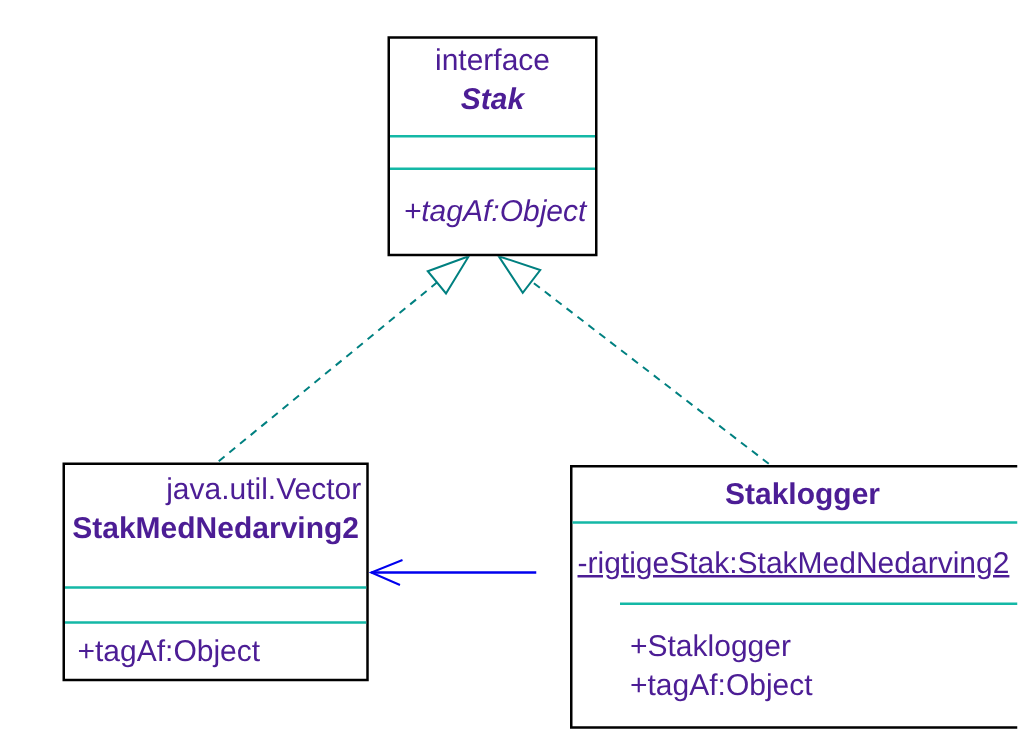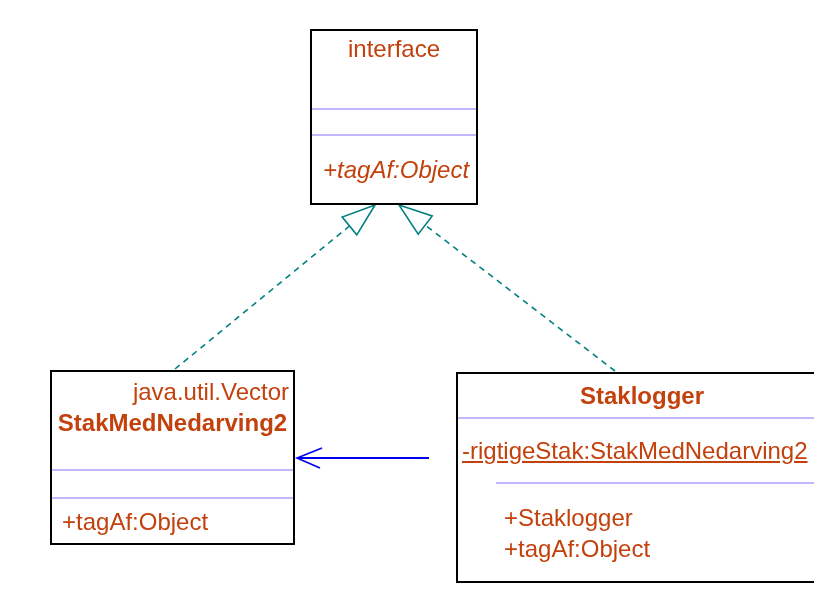--- a/index.html
+++ b/index.html
@@ -24,30 +24,30 @@
     z-index: 1;
   }
   .uml-box {
     position: absolute;
     box-sizing: border-box;
     border: 2px solid #000000;
     background: #ffffff;
     z-index: 2;
     display: flex;
     flex-direction: column;
-    color: #c2410c;
+    color: #4c1d95;
     font-size: 24px;
     line-height: 31px;
   }
   .compartment {
     box-sizing: border-box;
     overflow: hidden;
   }
   .compartment + .compartment {
-    border-top: 2px solid #c4b5fd;
+    border-top: 2px solid #14b8a6;
   }
   
   #box-interface { left: 310px; top: 29px; width: 168px; height: 176px; }
   #box-interface .name-compartment { height: 77px; padding-top: 2px; text-align: center; }
   #box-interface .attr-compartment { height: 26px; }
   #box-interface .method-compartment {
     flex: 1;
     display: flex;
     align-items: center;
     padding-left: 11px;
@@ -113,20 +113,21 @@
      StakMedNedarving2 --&gt;
     <g>
       <line x1="429" y1="458" x2="297" y2="458" stroke-width="2" stroke="#0000EE"></line>
       <polyline points="322,448 297,458 320,468" fill="none" stroke-width="1.6" stroke="#0000EE"></polyline>
     </g>
   </svg>
 
   <div class="uml-box" id="box-interface">
     <div class="compartment name-compartment">
       <div class="stereotype-line">interface</div>
+      <div class="iface-name-line">Stak</div>
     </div>
     <div class="compartment attr-compartment"></div>
     <div class="compartment method-compartment">
       <div>+tagAf:Object</div>
     </div>
   </div>
 
   <div class="uml-box" id="box-vector">
     <div class="compartment name-compartment">
       <div class="superclass-line">java.util.Vector</div>

